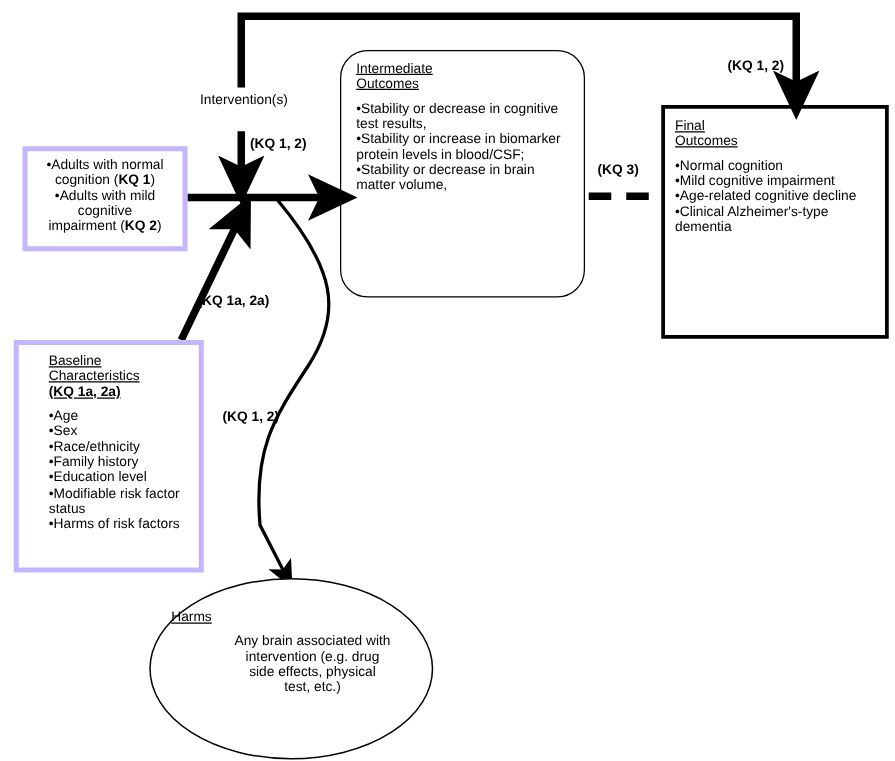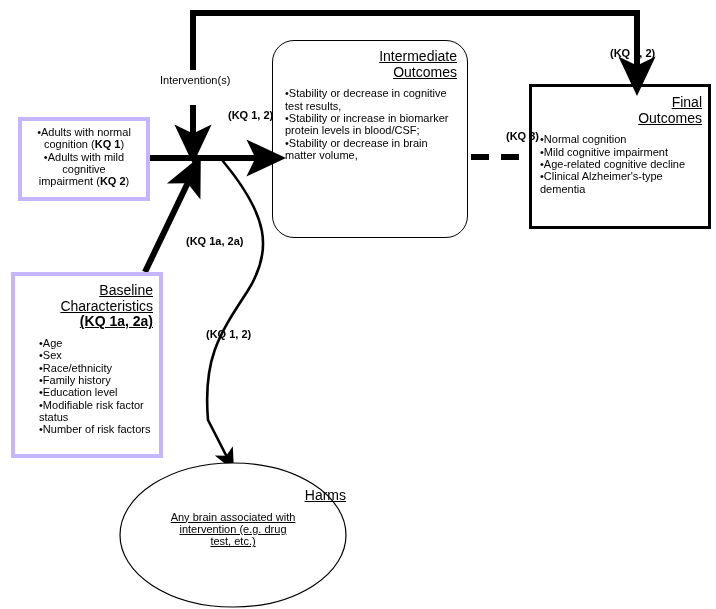--- a/index.html
+++ b/index.html
@@ -37,43 +37,42 @@
   }
   .box-thick {
     border: 3px solid #000000;
   }
   .box-round {
     border: 1px solid #000000;
     border-radius: 22px;
   }
   .ttl {
     text-decoration: underline;
-    font-size: 14px;
-    text-align: right;
+    font-size: 11px;
+    text-align: left;
     display: block;
   }
   .ttl.b { font-weight: bold; }
   .blist {
     font-size: 11px;
     text-align: left;
     display: block;
   }
   .bitem { display: block; }
   .ctext {
     font-size: 11px;
     text-align: center;
     display: block;
   }
   b { font-weight: bold; }
   .edge-label {
     position: absolute;
     font-size: 11px;
     font-weight: bold;
     white-space: nowrap;
-    margin-left: 28px;
   }
   .plain-label {
     position: absolute;
     font-size: 11px;
     font-weight: normal;
     white-space: nowrap;
   }
   .spacer { display: block; height: 7px; }
 </style>
 </head>
@@ -150,21 +149,21 @@
     <span class="ttl">Intermediate</span>
     <span class="ttl">Outcomes</span>
     <span class="spacer"></span>
     <span class="blist">
       <span class="bitem">•Stability or decrease in cognitive test results,</span>
       <span class="bitem">•Stability or increase in biomarker protein levels in blood/CSF;</span>
       <span class="bitem">•Stability or decrease in brain matter volume,</span>
     </span>
   </div>
 
-  <div class="node box-thick" style="left:529px; top:84px; width:182px; height:145px; padding:8px 6px 0 8px;">
+  <div class="node box-thick" style="left:529px; top:84px; width:182px; height:187px; padding:8px 6px 0 8px;">
     <span class="ttl">Final</span>
     <span class="ttl">Outcomes</span>
     <span class="spacer"></span>
     <span class="blist">
       <span class="bitem">•Normal cognition</span>
       <span class="bitem">•Mild cognitive impairment</span>
       <span class="bitem">•Age-related cognitive decline</span>
       <span class="bitem">•Clinical Alzheimer's-type dementia</span>
     </span>
   </div>
@@ -174,29 +173,30 @@
     <span class="ttl">Characteristics</span>
     <span class="ttl b">(KQ 1a, 2a)</span>
     <span class="spacer"></span>
     <span class="blist">
       <span class="bitem">•Age</span>
       <span class="bitem">•Sex</span>
       <span class="bitem">•Race/ethnicity</span>
       <span class="bitem">•Family history</span>
       <span class="bitem">•Education level</span>
       <span class="bitem">•Modifiable risk factor status</span>
-      <span class="bitem">•Number of risk factors</span>
+      <span class="bitem">•Harms of risk factors</span>
     </span>
   </div>
 
   <svg class="svg-layer" viewBox="0 0 716 609" xmlns="http://www.w3.org/2000/svg">
     <ellipse cx="233" cy="535" rx="113" ry="72" fill="#ffffff" stroke="#000000" stroke-width="1.2"></ellipse>
   </svg>
 
-  <div class="node" style="left:120px; top:483px; width:226px; height:104px; padding-top:5px;text-decoration:underline;">
+  <div class="node" style="left:137px; top:483px; width:226px; height:104px; padding-top:5px;">
     <span class="ttl">Harms</span>
     <span class="spacer"></span>
     <span class="ctext">Any brain associated with</span>
     <span class="ctext">intervention (e.g. drug</span>
+    <span class="ctext">side effects, physical</span>
     <span class="ctext">test, etc.)</span>
   </div>
 
 </div>
 
 </body></html>

